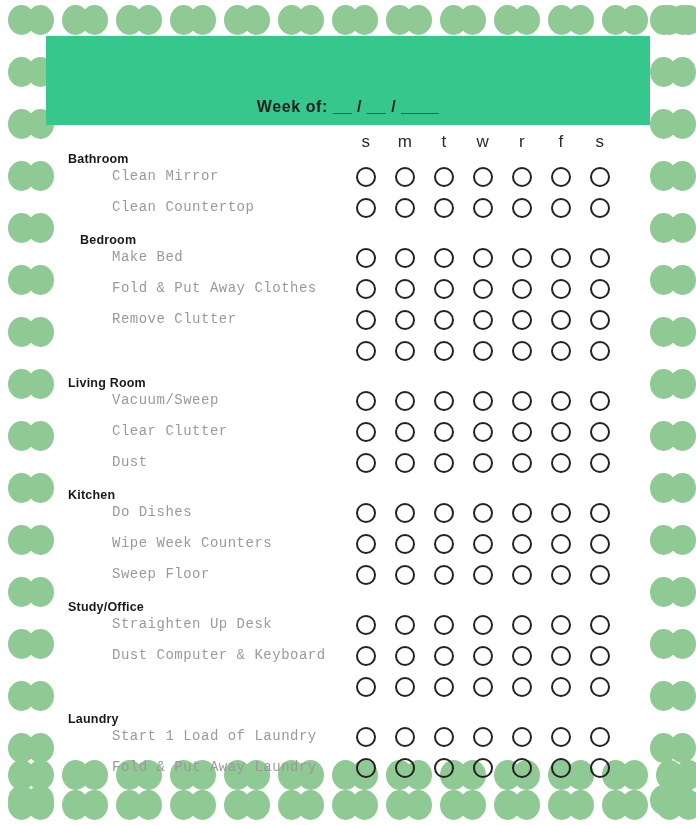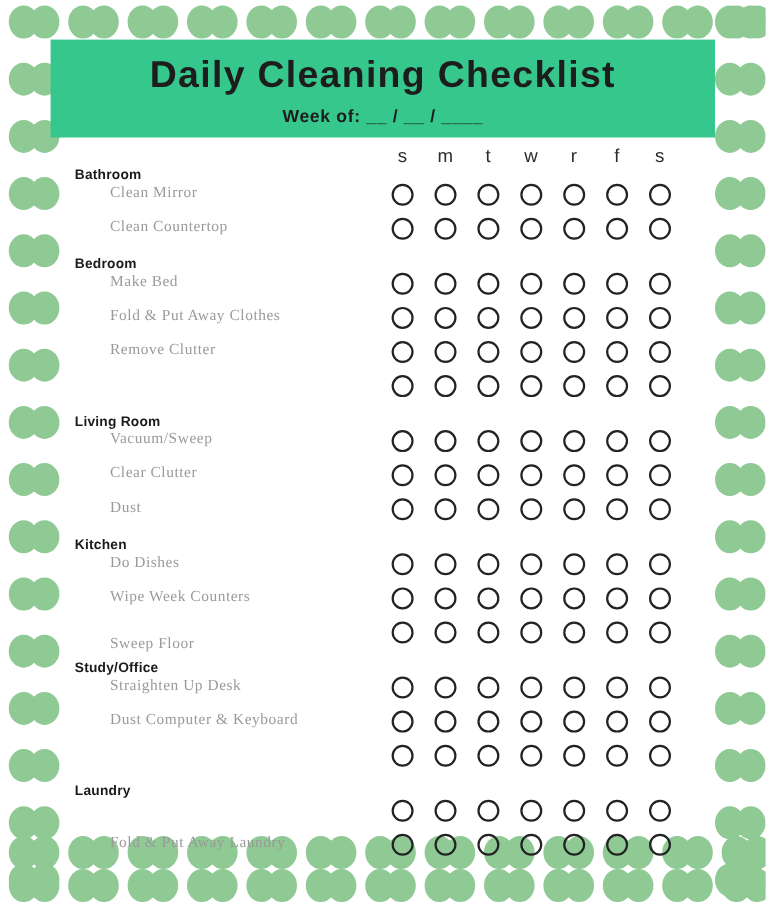--- a/index.html
+++ b/index.html
@@ -113,25 +113,25 @@
     left: 68px;
     font-size: 12.5px;
     font-weight: bold;
     color: #1a1a1a;
     letter-spacing: 0.2px;
     font-family: "Liberation Sans", sans-serif;
     white-space: nowrap;
   }
   .task-label {
     position: absolute;
-    left: 100px;
+    left: 112px;
     font-size: 14px;
     color: #9a9a9a;
     letter-spacing: 0.5px;
-    font-family: Liberation Serif, serif;
+    font-family: Liberation Mono, monospace;
     white-space: nowrap;
   }
   .bubble {
     position: absolute;
     width: 20px;
     height: 20px;
     border: 2px solid #232323;
     border-radius: 50%;
     box-sizing: border-box;
     background: transparent;
@@ -215,21 +215,20 @@
       <div class="leaf" style="left: 650px; top: 473px;"></div>
       <div class="leaf" style="left: 650px; top: 525px;"></div>
       <div class="leaf" style="left: 650px; top: 577px;"></div>
       <div class="leaf" style="left: 650px; top: 629px;"></div>
       <div class="leaf" style="left: 650px; top: 681px;"></div>
       <div class="leaf" style="left: 650px; top: 733px;"></div>
       <div class="leaf" style="left: 650px; top: 785px;"></div>
     </div>
 
   <div id="banner">
-    <div id="banner-title">Daily Cleaning Checklist</div>
     <div id="banner-subtitle">Week of: __ / __ / ____</div>
   </div>
 
   <div id="day-header">
       <div class="day-label" style="left: 354px;">s</div>
       <div class="day-label" style="left: 393px;">m</div>
       <div class="day-label" style="left: 432px;">t</div>
       <div class="day-label" style="left: 471px;">w</div>
       <div class="day-label" style="left: 510px;">r</div>
       <div class="day-label" style="left: 549px;">f</div>
@@ -247,21 +246,21 @@
       <div class="bubble" style="left: 551px; top: 167px;"></div>
       <div class="bubble" style="left: 590px; top: 167px;"></div>
       <div class="task-label" style="top: 199px;">Clean Countertop</div>
       <div class="bubble" style="left: 356px; top: 198px;"></div>
       <div class="bubble" style="left: 395px; top: 198px;"></div>
       <div class="bubble" style="left: 434px; top: 198px;"></div>
       <div class="bubble" style="left: 473px; top: 198px;"></div>
       <div class="bubble" style="left: 512px; top: 198px;"></div>
       <div class="bubble" style="left: 551px; top: 198px;"></div>
       <div class="bubble" style="left: 590px; top: 198px;"></div>
-      <div class="section-header" style="top: 233px;">Bedroom</div>
+      <div class="section-header" style="top: 233px; margin-left: 12px;">Bedroom</div>
       <div class="task-label" style="top: 249px; text-align: right;">Make Bed</div>
       <div class="bubble" style="left: 356px; top: 248px;"></div>
       <div class="bubble" style="left: 395px; top: 248px;"></div>
       <div class="bubble" style="left: 434px; top: 248px;"></div>
       <div class="bubble" style="left: 473px; top: 248px;"></div>
       <div class="bubble" style="left: 512px; top: 248px;"></div>
       <div class="bubble" style="left: 551px; top: 248px;"></div>
       <div class="bubble" style="left: 590px; top: 248px;"></div>
       <div class="task-label" style="top: 280px;">Fold &amp; Put Away Clothes</div>
       <div class="bubble" style="left: 356px; top: 279px;"></div>
@@ -321,21 +320,21 @@
       <div class="bubble" style="left: 551px; top: 503px;"></div>
       <div class="bubble" style="left: 590px; top: 503px;"></div>
       <div class="task-label" style="top: 535px;">Wipe Week Counters</div>
       <div class="bubble" style="left: 356px; top: 534px;"></div>
       <div class="bubble" style="left: 395px; top: 534px;"></div>
       <div class="bubble" style="left: 434px; top: 534px;"></div>
       <div class="bubble" style="left: 473px; top: 534px;"></div>
       <div class="bubble" style="left: 512px; top: 534px;"></div>
       <div class="bubble" style="left: 551px; top: 534px;"></div>
       <div class="bubble" style="left: 590px; top: 534px;"></div>
-      <div class="task-label" style="top: 566px; margin-top: 12px;">Sweep Floor</div>
+      <div class="task-label" style="top: 566px;">Sweep Floor</div>
       <div class="bubble" style="left: 356px; top: 565px;"></div>
       <div class="bubble" style="left: 395px; top: 565px;"></div>
       <div class="bubble" style="left: 434px; top: 565px;"></div>
       <div class="bubble" style="left: 473px; top: 565px;"></div>
       <div class="bubble" style="left: 512px; top: 565px;"></div>
       <div class="bubble" style="left: 551px; top: 565px;"></div>
       <div class="bubble" style="left: 590px; top: 565px;"></div>
       <div class="section-header" style="top: 600px;">Study/Office</div>
       <div class="task-label" style="top: 616px;">Straighten Up Desk</div>
       <div class="bubble" style="left: 356px; top: 615px;"></div>
@@ -354,20 +353,21 @@
       <div class="bubble" style="left: 551px; top: 646px;"></div>
       <div class="bubble" style="left: 590px; top: 646px;"></div>
       <div class="bubble" style="left: 356px; top: 677px;"></div>
       <div class="bubble" style="left: 395px; top: 677px;"></div>
       <div class="bubble" style="left: 434px; top: 677px;"></div>
       <div class="bubble" style="left: 473px; top: 677px;"></div>
       <div class="bubble" style="left: 512px; top: 677px;"></div>
       <div class="bubble" style="left: 551px; top: 677px;"></div>
       <div class="bubble" style="left: 590px; top: 677px;"></div>
       <div class="section-header" style="top: 712px;">Laundry</div>
+      <div class="task-label" style="top: 728px;">Start 1 Load of Laundry</div>
       <div class="bubble" style="left: 356px; top: 727px;"></div>
       <div class="bubble" style="left: 395px; top: 727px;"></div>
       <div class="bubble" style="left: 434px; top: 727px;"></div>
       <div class="bubble" style="left: 473px; top: 727px;"></div>
       <div class="bubble" style="left: 512px; top: 727px;"></div>
       <div class="bubble" style="left: 551px; top: 727px;"></div>
       <div class="bubble" style="left: 590px; top: 727px;"></div>
       <div class="task-label" style="top: 759px;">Fold &amp; Put Away Laundry</div>
       <div class="bubble" style="left: 356px; top: 758px;"></div>
       <div class="bubble" style="left: 395px; top: 758px;"></div>

